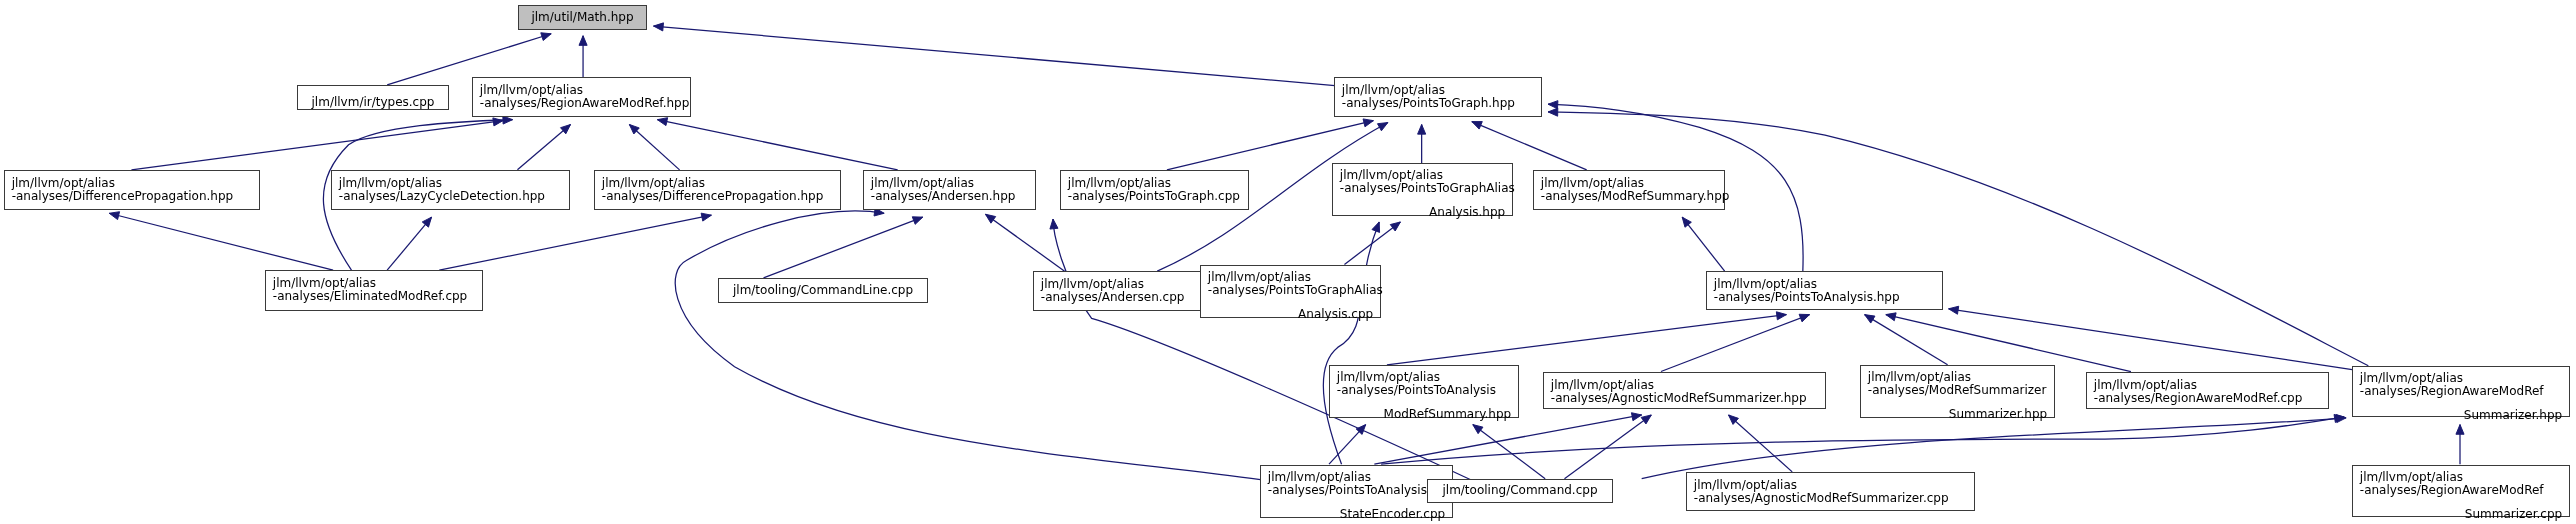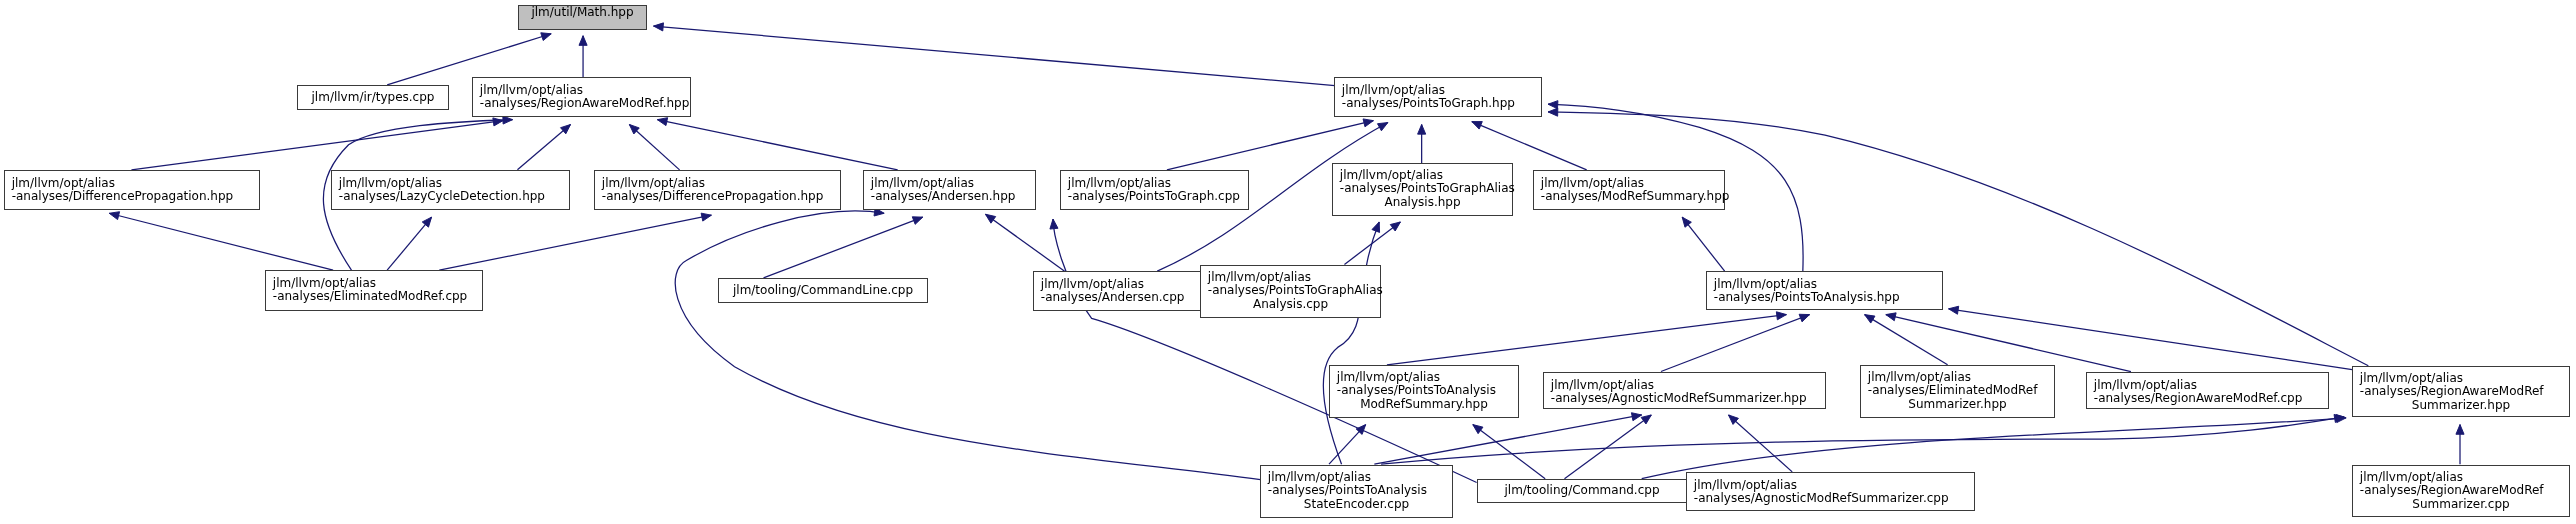--- a/index.html
+++ b/index.html
@@ -1,21 +1,21 @@
 <!DOCTYPE html>
 <html><head>
 <meta charset="utf-8">
 <style>
   html, body { margin: 0; padding: 0; background: #ffffff; }
   body { width: 2576px; height: 524px; position: relative; overflow: hidden; font-family: "DejaVu Sans", sans-serif; }
   #graph { position: absolute; left: 0; top: 0; width: 2576px; height: 524px; }
   .node { position: absolute; box-sizing: border-box; border: 1.4px solid #3a3a3a; background: #ffffff; font-size: 12px; line-height: 13.5px; color: #000; padding: 4.8px 6.8px; white-space: nowrap; cursor: pointer; }
   .node.root { background: #bfbfbf; }
   .node .line { display: block; }
-  .node .line.l2c { text-align: center; }
+  .node .line.l2c { text-align: right; margin-top: 10px; }
   .edge { fill: none; stroke: #191970; stroke-width: 1.3; }
   .arrow { fill: #191970; stroke: #191970; }
 </style>
 </head>
 <body>
 
 <svg id="graph" xmlns="http://www.w3.org/2000/svg" width="2576" height="524" viewBox="0 0 2667 543">
     <path d="M400,88 L570,35" class="edge" style="stroke: rgb(25, 25, 112);"></path>
     <polygon points="570,35 561.7032679475233,41.98600295229015 559.2031358395584,33.96669254286449" class="arrow"></polygon>
     <path d="M603,80 L603,37" class="edge" style="stroke: rgb(25, 25, 112);"></path>
@@ -85,24 +85,24 @@
     <path d="M1700,496 C1900,450 2200,450 2430,433" class="edge" style="stroke: rgb(25, 25, 112);"></path>
     <polygon points="2430,433 2420.3295858518495,437.911526260059 2419.7226834827725,429.5334793806002" class="arrow"></polygon>
     <path d="M2548,481 L2548,440" class="edge" style="stroke: rgb(25, 25, 112);"></path>
     <polygon points="2548,440 2552.2,450 2543.8,450" class="arrow"></polygon>
     <path d="M400,280 L446,225" class="edge" style="stroke: rgb(25, 25, 112);"></path>
     <polygon points="446,225 442.80617129090086,235.36530067952367 436.36272535224924,229.97623726964673" class="arrow"></polygon>
     <path d="M454,280 L736,223" class="edge" style="stroke: rgb(25, 25, 112);"></path>
     <polygon points="736,223 727.0303385019052,229.09796462843104 725.3661139937836,220.86447467662038" class="arrow"></polygon>
   </svg>
 <div id="nodes">
-    <div class="node root" style="left: 518px; top: 4.8px; width: 129px; height: 25px; background: rgb(191, 191, 191); display: flex; align-items: flex-start; justify-content: center; padding: 0px 5.8px;">
+    <div class="node root" style="left: 518px; top: 4.8px; width: 129px; height: 25px; background: rgb(191, 191, 191); display: flex; align-items: center; justify-content: center; padding: 0px 5.8px;">
       <span class="line">jlm/util/Math.hpp</span>
     </div>
-    <div class="node" style="left: 297px; top: 85px; width: 152px; height: 25px; display: flex; align-items: center; justify-content: center; padding: 0px 5.8px;">
+    <div class="node" style="left: 297px; top: 85px; width: 152px; height: 25px; display: flex; align-items: flex-end; justify-content: center; padding: 0px 5.8px;">
       <span class="line">jlm/llvm/ir/types.cpp</span>
     </div>
     <div class="node" style="left: 472px; top: 77px; width: 219px; height: 40px; padding-top: 5.8px;">
       <span class="line">jlm/llvm/opt/alias</span>
       <span class="line">-analyses/RegionAwareModRef.hpp</span>
     </div>
     <div class="node" style="left: 1334px; top: 77px; width: 208px; height: 40px; padding-top: 5.8px;">
       <span class="line">jlm/llvm/opt/alias</span>
       <span class="line">-analyses/PointsToGraph.hpp</span>
     </div>
@@ -159,38 +159,38 @@
       <span class="line">jlm/llvm/opt/alias</span>
       <span class="line">-analyses/PointsToAnalysis</span>
       <span class="line l2c">ModRefSummary.hpp</span>
     </div>
     <div class="node" style="left: 1543px; top: 372px; width: 283px; height: 37px; padding-top: 5.8px;">
       <span class="line">jlm/llvm/opt/alias</span>
       <span class="line">-analyses/AgnosticModRefSummarizer.hpp</span>
     </div>
     <div class="node" style="left: 1860px; top: 365px; width: 195px; height: 53px; padding-top: 4.8px;">
       <span class="line">jlm/llvm/opt/alias</span>
-      <span class="line">-analyses/EliminatedModRef</span>
+      <span class="line">-analyses/ModRefSummarizer</span>
       <span class="line l2c">Summarizer.hpp</span>
     </div>
     <div class="node" style="left: 2086px; top: 372px; width: 243px; height: 37px; padding-top: 5.8px;">
       <span class="line">jlm/llvm/opt/alias</span>
       <span class="line">-analyses/RegionAwareModRef.cpp</span>
     </div>
     <div class="node" style="left: 2352px; top: 366px; width: 218px; height: 51px; padding-top: 4.8px;">
       <span class="line">jlm/llvm/opt/alias</span>
       <span class="line">-analyses/RegionAwareModRef</span>
       <span class="line l2c">Summarizer.hpp</span>
     </div>
     <div class="node" style="left: 1260px; top: 465px; width: 193px; height: 53px; padding-top: 4.8px;">
       <span class="line">jlm/llvm/opt/alias</span>
       <span class="line">-analyses/PointsToAnalysis</span>
       <span class="line l2c">StateEncoder.cpp</span>
     </div>
-    <div class="node" style="left: 1477px; top: 479px; width: 210px; height: 24px; display: flex; align-items: center; justify-content: center; padding: 0px 5.8px;">
+    <div class="node" style="left: 1427px; top: 479px; width: 186px; height: 24px; display: flex; align-items: center; justify-content: center; padding: 0px 5.8px;">
       <span class="line">jlm/tooling/Command.cpp</span>
     </div>
     <div class="node" style="left: 1686px; top: 472px; width: 289px; height: 39px; padding-top: 5.8px;">
       <span class="line">jlm/llvm/opt/alias</span>
       <span class="line">-analyses/AgnosticModRefSummarizer.cpp</span>
     </div>
     <div class="node" style="left: 2352px; top: 465px; width: 218px; height: 52px; padding-top: 4.8px;">
       <span class="line">jlm/llvm/opt/alias</span>
       <span class="line">-analyses/RegionAwareModRef</span>
       <span class="line l2c">Summarizer.cpp</span>

